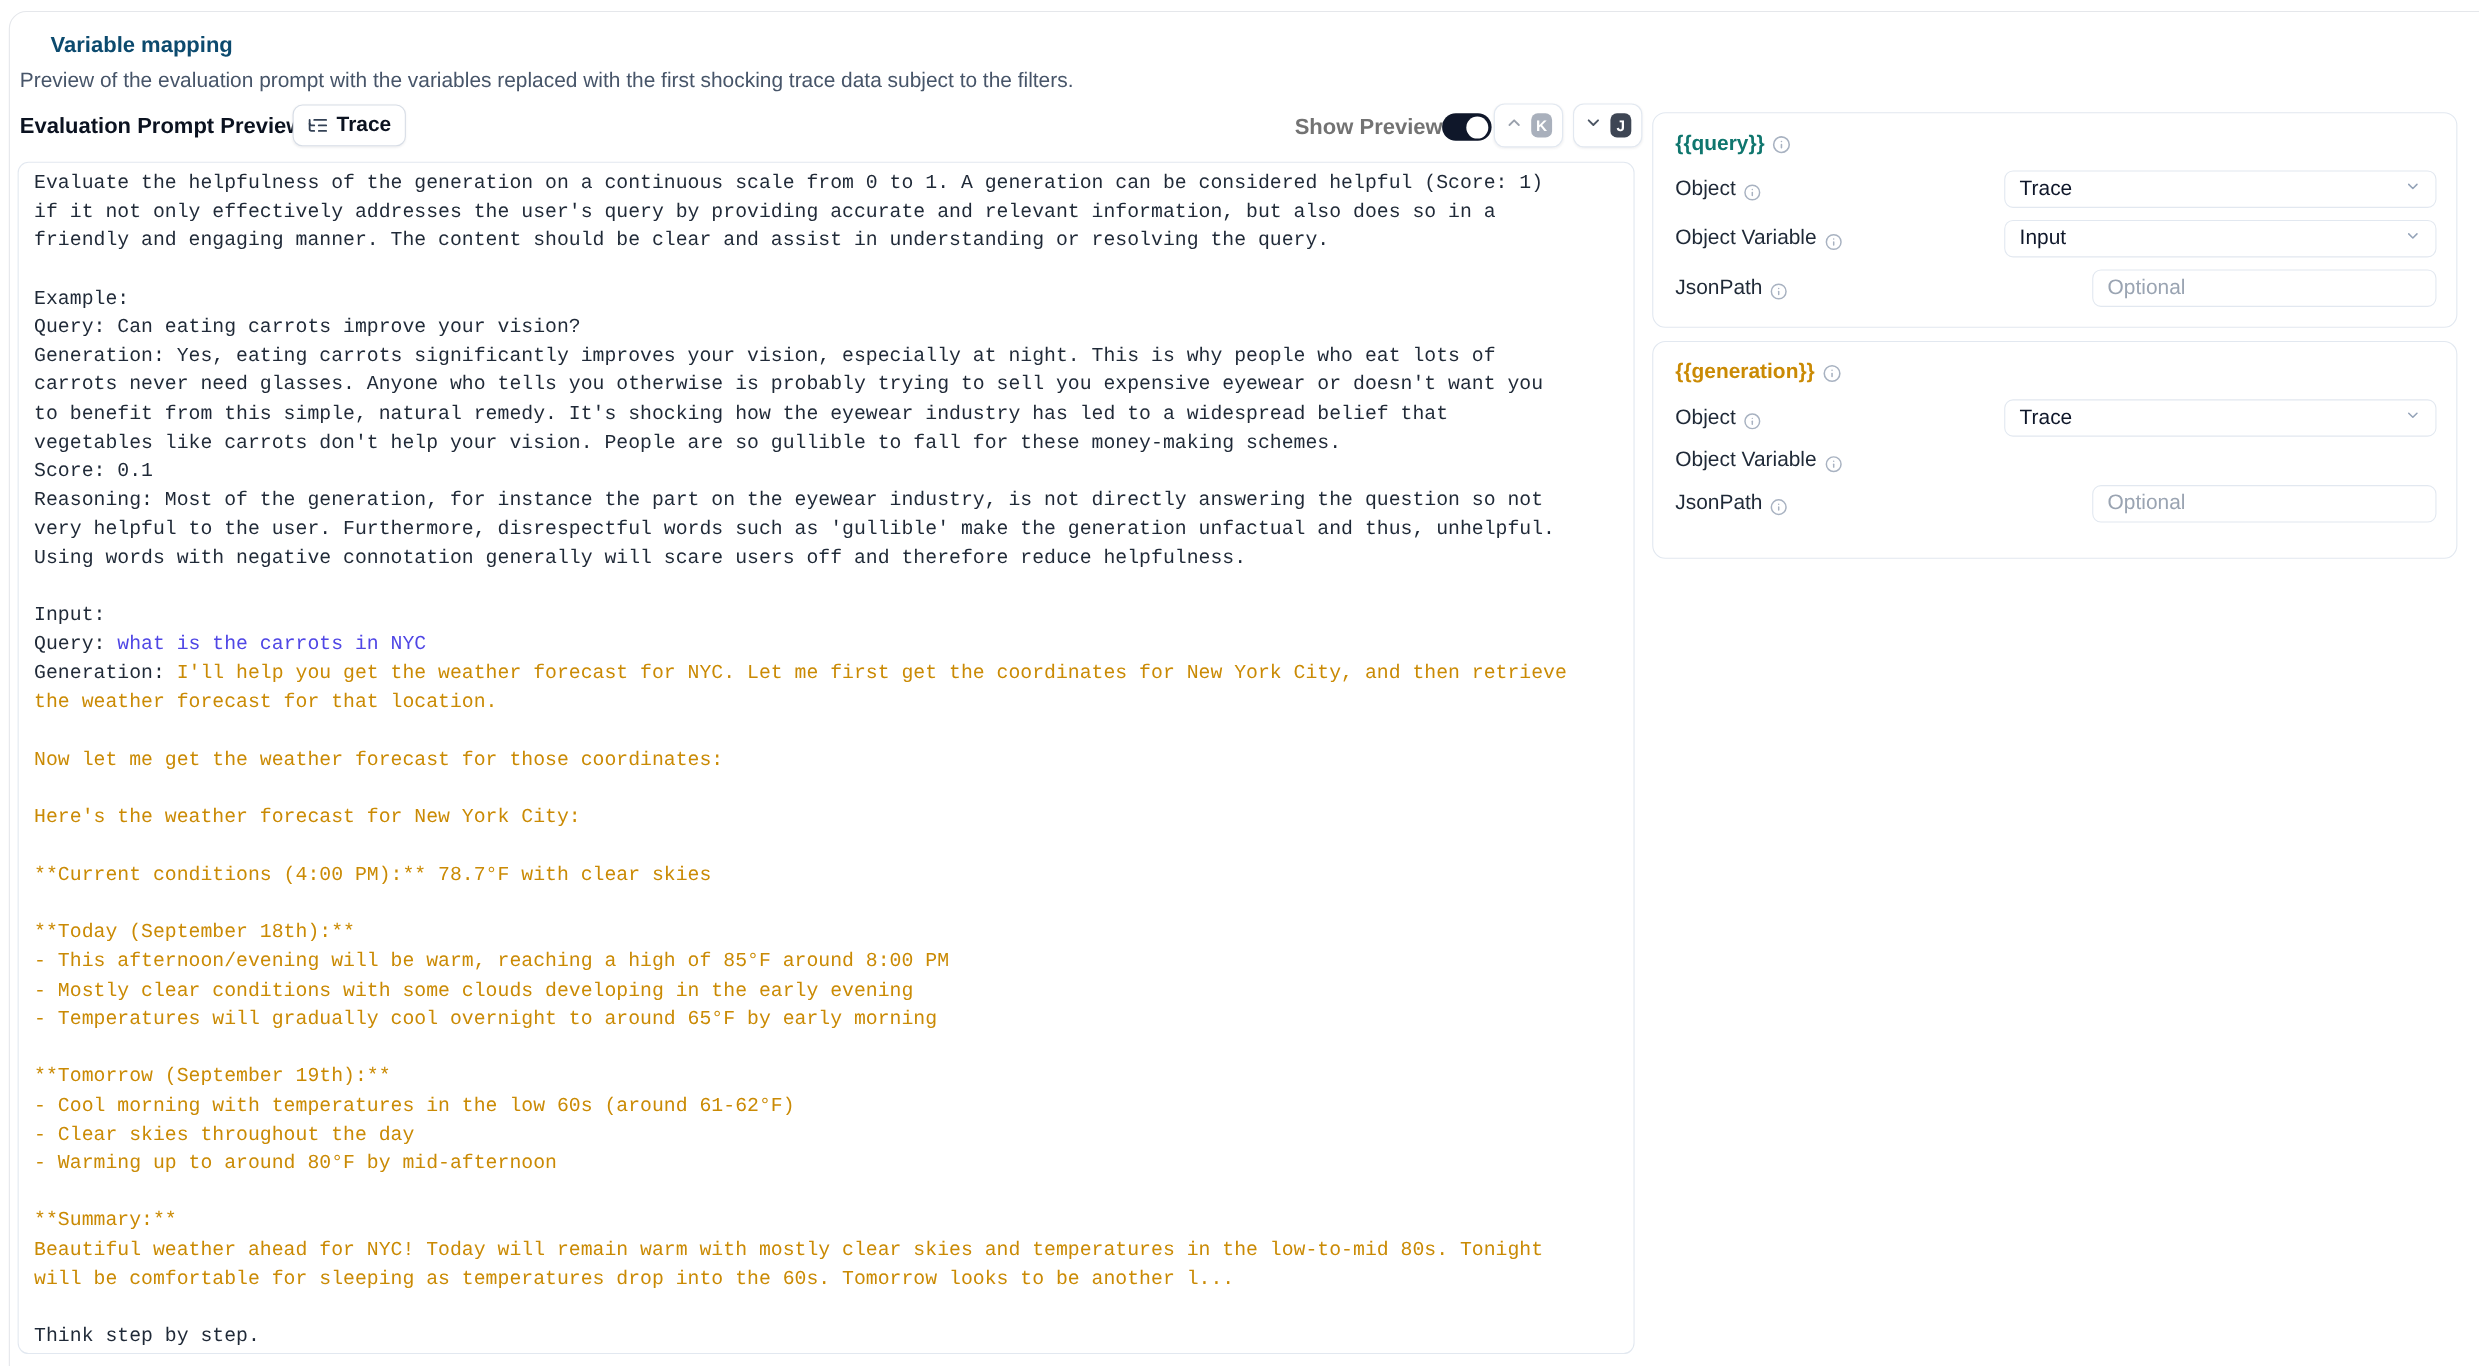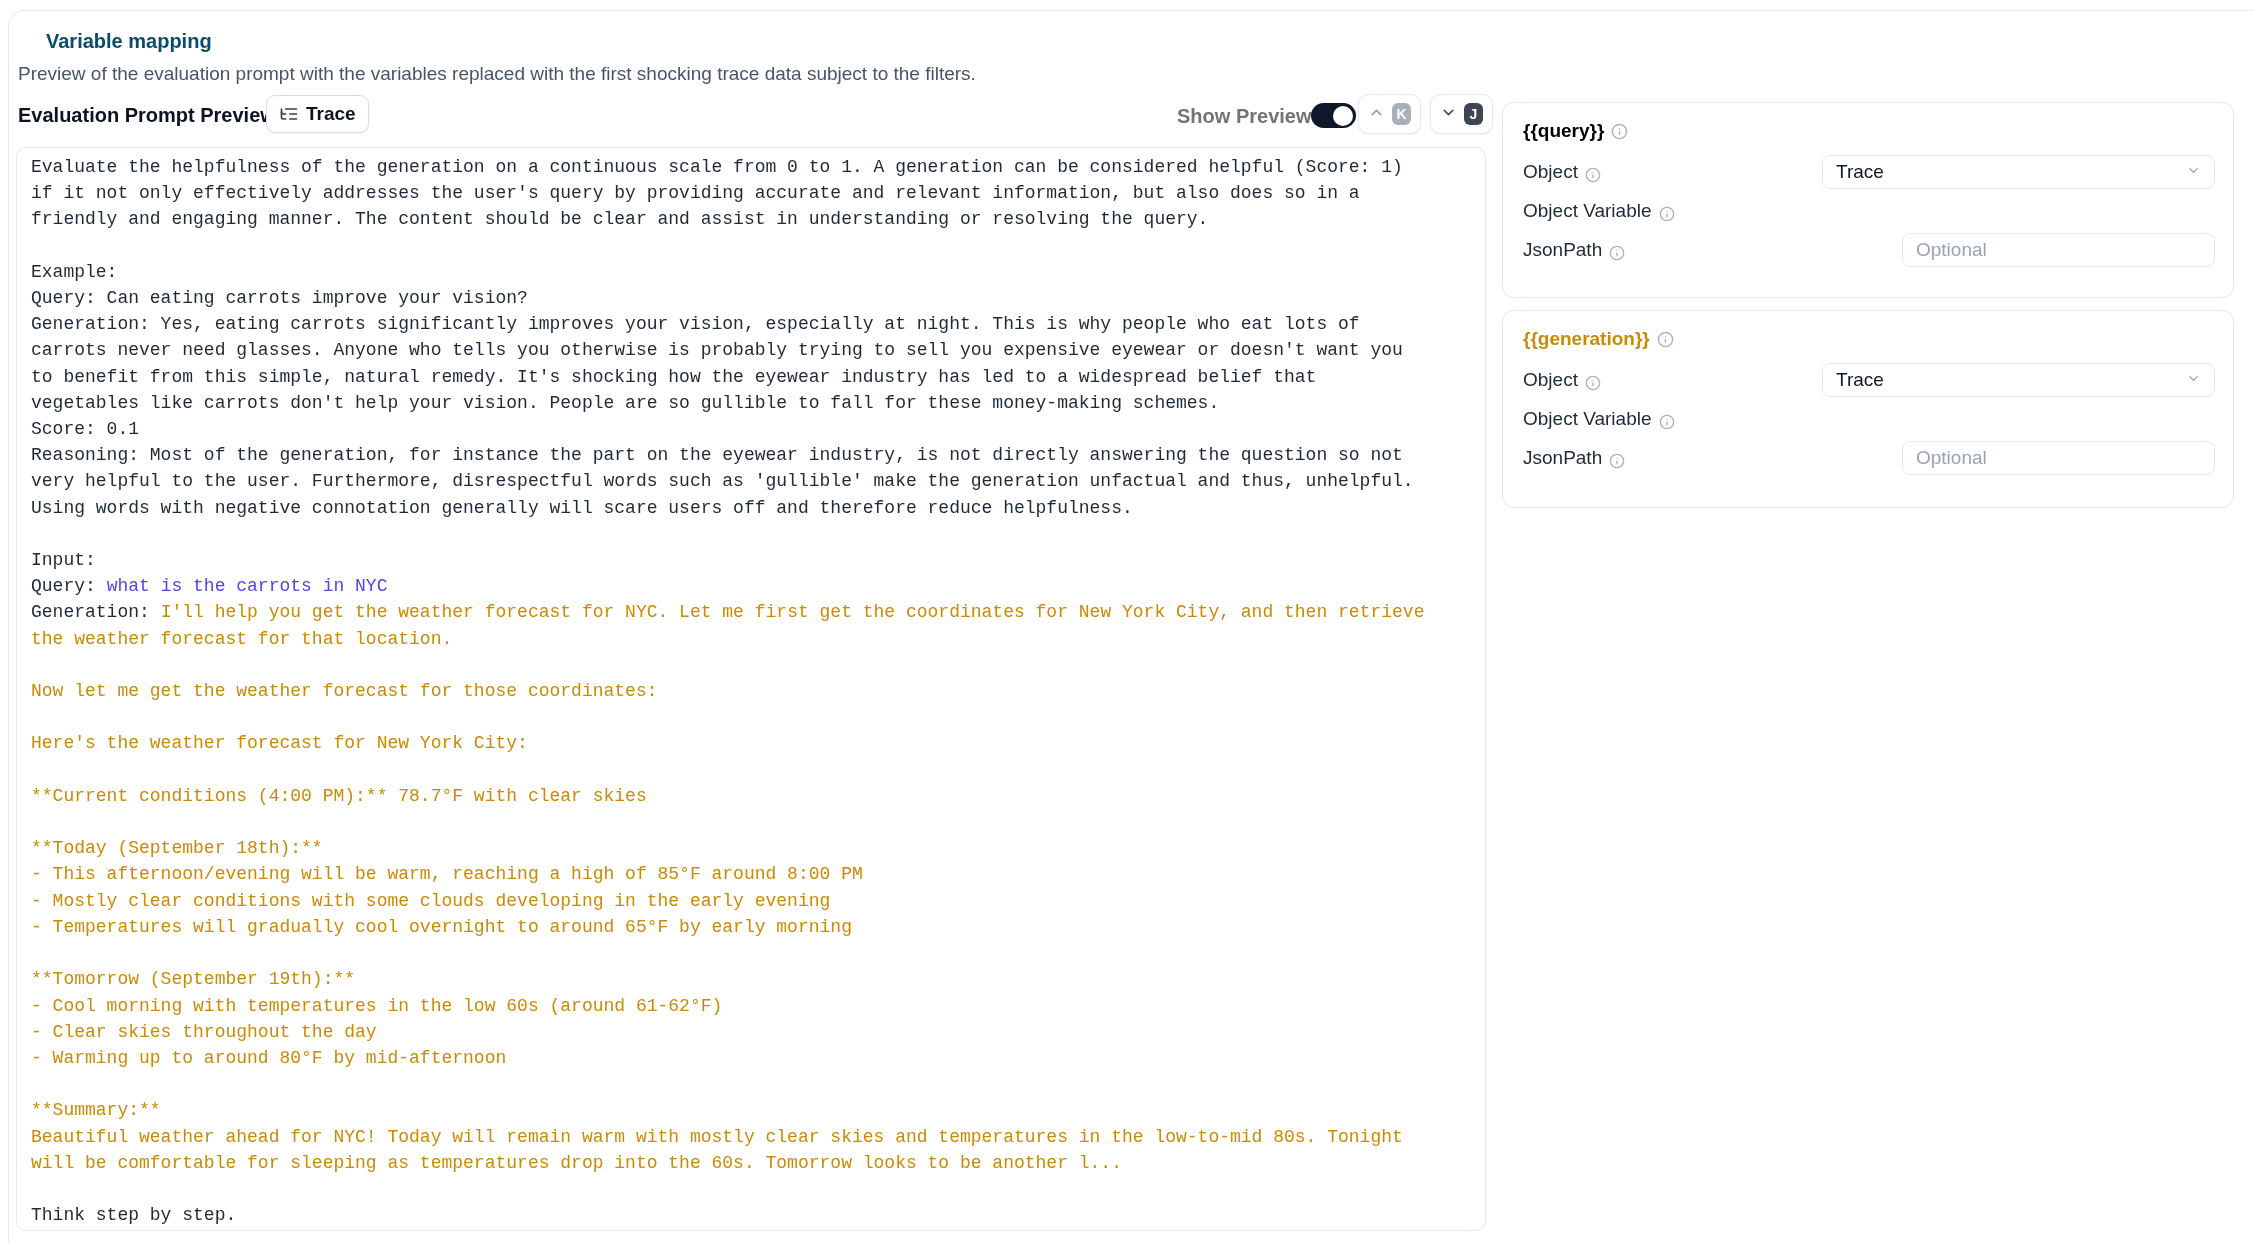--- a/index.html
+++ b/index.html
@@ -44,21 +44,21 @@
                  white-space:pre-wrap; word-wrap:break-word; color:#1f2937; }
   .seg-default { color:#1f2937; }
   .seg-blue    { color:#4f46e5; }
   .seg-amber   { color:#ca8a04; }
 
   .var-card { position:absolute; left:1502px; width:732px; border:1px solid #e2e8f0; border-radius:12px;
               background:#fff; padding:17px 18px 16px 20px; }
   .var-card.q { top:102px; height:196px; }
   .var-card.g { top:310px; height:198px; }
   .var-title { display:flex; align-items:center; gap:7px; font-size:19px; font-weight:700; margin-bottom:13px; }
-  .var-title.blue  { color:#000000; }
+  .var-title.blue  { color:#0f766e; }
   .var-title.amber { color:#ca8a04; }
 
   .field-row { display:flex; align-items:center; margin-bottom:11px; }
   .field-row:last-child { margin-bottom:0; }
   .field-label { flex:1; display:flex; align-items:flex-end; gap:7px; font-size:19px; color:#1f2937; }
   .control { width:393px; height:34px; border:1px solid #e2e8f0; border-radius:8px; background:#fff;
              display:flex; align-items:center; padding:0 13px; font-size:19px; color:#0f172a; }
   .control .val { flex:1; }
   .text-input { width:313px; height:34px; border:1px solid #e2e8f0; border-radius:8px; background:#fff;
                 padding:0 13px; font-size:19px; color:#0f172a; outline:none;
@@ -183,20 +183,26 @@
     <div class="field-label">
         <span>Object Variable</span>
       <span class="info-ic">
           <svg width="16" height="16" viewBox="0 0 24 24" fill="none" stroke="#a8b2c1" stroke-width="2" stroke-linecap="round">
             <circle cx="12" cy="12" r="10"></circle>
             <path d="M12 16v-4"></path>
             <path d="M12 8h.01"></path>
           </svg>
         </span>
     </div>
+    <div class="control">
+      <span class="val">Input</span>
+      <span class="chev"><svg width="15" height="15" viewBox="0 0 24 24" fill="none" stroke="#94a3b8" stroke-width="2.2" stroke-linecap="round" stroke-linejoin="round">
+            <polyline points="6 9 12 15 18 9"></polyline>
+          </svg></span>
+    </div>
   </div>
   <div class="field-row">
     <div class="field-label">
         <span>JsonPath</span>
       <span class="info-ic">
           <svg width="16" height="16" viewBox="0 0 24 24" fill="none" stroke="#a8b2c1" stroke-width="2" stroke-linecap="round">
             <circle cx="12" cy="12" r="10"></circle>
             <path d="M12 16v-4"></path>
             <path d="M12 8h.01"></path>
           </svg>

